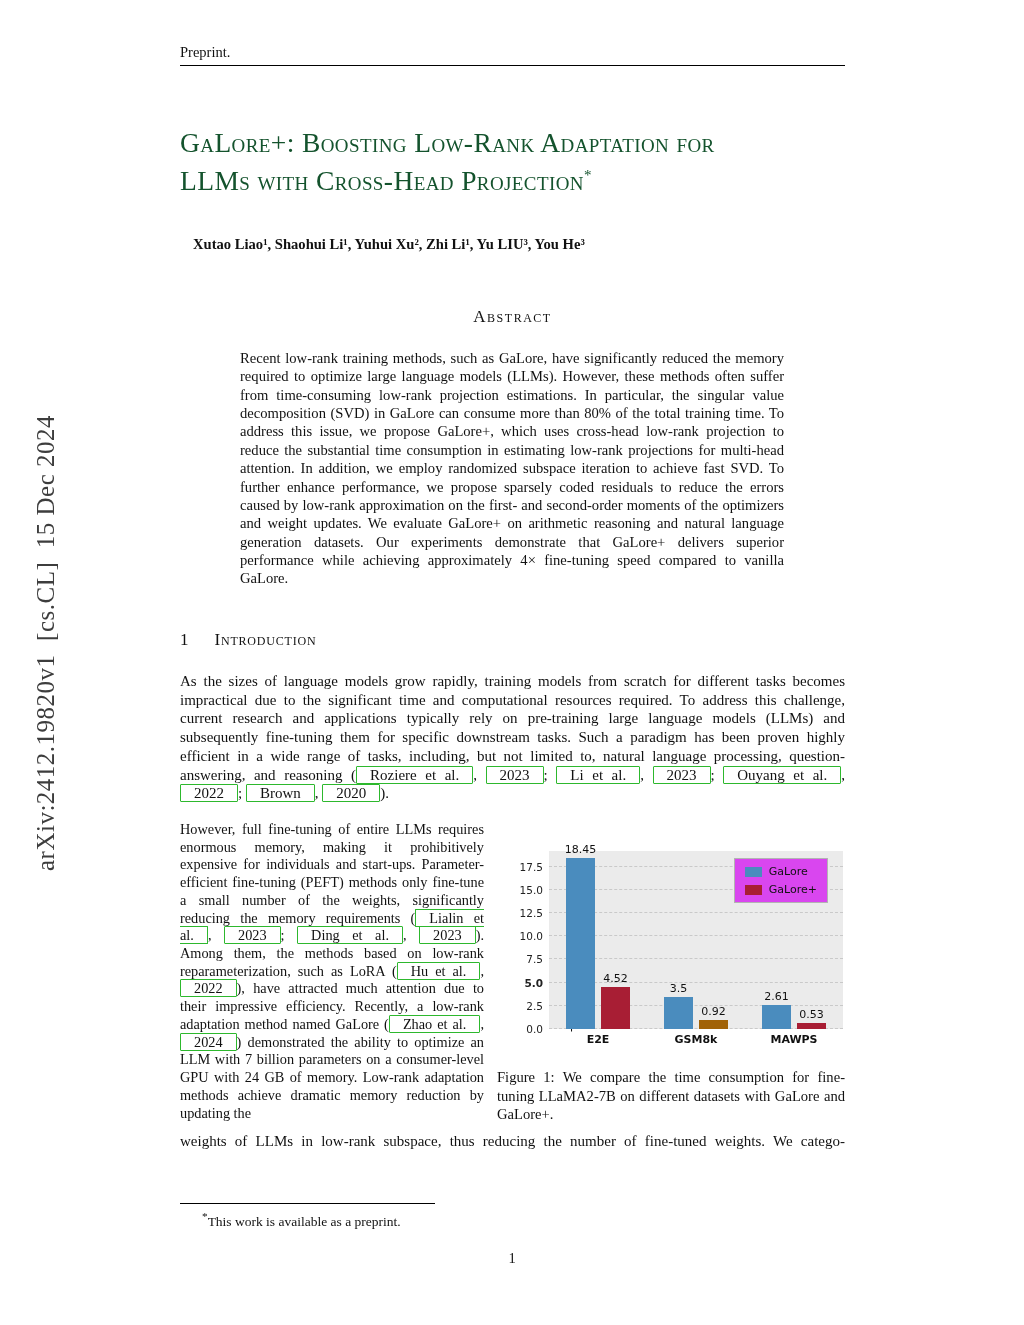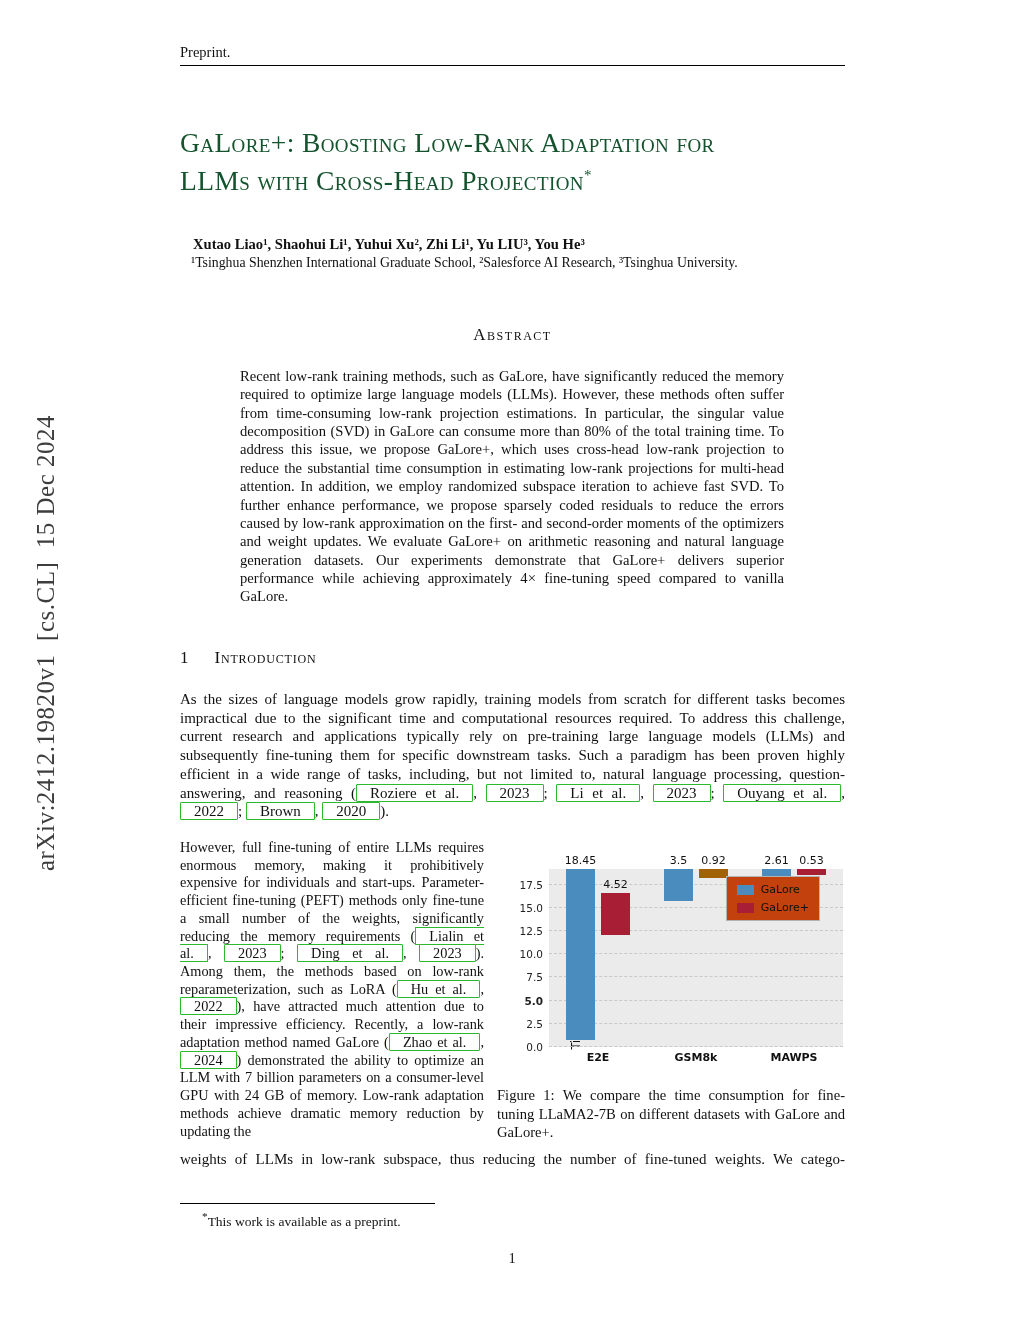--- a/index.html
+++ b/index.html
@@ -71,29 +71,29 @@
     width: 178px;
     text-align: center;
     transform: rotate(-90deg);
     font-size: 11.5px;
     color: #111;
   }
   .plot { position: relative; height: 178px; background: #ebebeb; }
   .gridline { position: absolute; left: 0; right: 0; height: 0; border-top: 1px dashed #c9c9c9; }
   .ytick { position: absolute; right: calc(100% + 6px); font-size: 10.5px; color: #222; white-space: nowrap; }
   .bar-groups { position: absolute; left: 0; right: 0; top: 0; bottom: 0; display: flex; z-index: 2; }
-  .bar-group { flex: 1; display: flex; justify-content: center; gap: 6px; }
+  .bar-group { flex: 1; display: flex; align-items: flex-end; justify-content: center; gap: 6px; }
   .bar { width: 29px; position: relative; }
   .bar-value {
     position: absolute; top: -15px; left: 50%; transform: translateX(-50%);
     font-size: 11px; color: #111; white-space: nowrap;
   }
   .legend {
-    position: absolute; top: 7px; right: 23px;
-    background: #c2410c; border: 1px solid #b3b3b3;
+    position: absolute; top: 7px; right: 15px;
+    background: #d946ef; border: 1px solid #b3b3b3;
     padding: 6px 10px; z-index: 3;
     display: flex; flex-direction: column; gap: 5px;
   }
   .legend-row { display: flex; align-items: center; gap: 7px; }
   .legend-swatch { width: 17px; height: 10px; display: inline-block; }
   .legend-label { font-size: 11px; color: #111; }
   .xticks { display: flex; margin-top: 4px; }
   .xtick { flex: 1; text-align: center; font-size: 11px; font-weight: bold; color: #111; }
   .caption {
     margin-top: 22px;
@@ -115,21 +115,20 @@
   <div class="content">
 
     <div class="header">
       <span>Preprint.</span>
     </div>
     <hr class="header-rule">
 
     <h1 class="title"><span>GaLore+: Boosting Low-Rank Adaptation for</span><br><span>LLMs with Cross-Head Projection</span><sup>*</sup></h1>
 
     <div class="authors">Xutao Liao¹, Shaohui Li¹, Yuhui Xu², Zhi Li¹, Yu LIU³, You He³</div>
-    <div class="affils">¹Tsinghua Shenzhen International Graduate School, ²Salesforce AI Research, ³Tsinghua University.</div>
 
     <div class="abs-heading">Abstract</div>
     <p class="abs-body">Recent low-rank training methods, such as GaLore, have significantly reduced the memory required to optimize large language models (LLMs). However, these methods often suffer from time-consuming low-rank projection estimations. In particular, the singular value decomposition (SVD) in GaLore can consume more than 80% of the total training time. To address this issue, we propose GaLore+, which uses cross-head low-rank projection to reduce the substantial time consumption in estimating low-rank projections for multi-head attention. In addition, we employ randomized subspace iteration to achieve fast SVD. To further enhance performance, we propose sparsely coded residuals to reduce the errors caused by low-rank approximation on the first- and second-order moments of the optimizers and weight updates. We evaluate GaLore+ on arithmetic reasoning and natural language generation datasets. Our experiments demonstrate that GaLore+ delivers superior performance while achieving approximately 4× fine-tuning speed compared to vanilla GaLore.</p>
 
     <h2 class="sec-heading"><span class="sec-num">1</span><span class="sec-name">Introduction</span></h2>
 
     <p class="body-par"><span>As the sizes of language models grow rapidly, training models from scratch for different tasks becomes impractical due to the significant time and computational resources required. To address this challenge, current research and applications typically rely on pre-training large language models (LLMs) and subsequently fine-tuning them for specific downstream tasks. Such a paradigm has been proven highly efficient in a wide range of tasks, including, but not limited to, natural language processing, question-answering, and reasoning (</span><span class="cite">Roziere et al.</span><span>, </span><span class="cite">2023</span><span>; </span><span class="cite">Li et al.</span><span>, </span><span class="cite">2023</span><span>; </span><span class="cite">Ouyang et al.</span><span>, </span><span class="cite">2022</span><span>; </span><span class="cite">Brown</span><span>, </span><span class="cite">2020</span><span>).</span></p>
 
     <div class="two-col">
       <p class="body-par left-col"><span>However, full fine-tuning of entire LLMs requires enormous memory, making it prohibitively expensive for individuals and start-ups. Parameter-efficient fine-tuning (PEFT) methods only fine-tune a small number of the weights, significantly reducing the memory requirements (</span><span class="cite">Lialin et al.</span><span>, </span><span class="cite">2023</span><span>; </span><span class="cite">Ding et al.</span><span>, </span><span class="cite">2023</span><span>). Among them, the methods based on low-rank reparameterization, such as LoRA (</span><span class="cite">Hu et al.</span><span>, </span><span class="cite">2022</span><span>), have attracted much attention due to their impressive efficiency. Recently, a low-rank adaptation method named GaLore (</span><span class="cite">Zhao et al.</span><span>, </span><span class="cite">2024</span><span>) demonstrated the ability to optimize an LLM with 7 billion parameters on a consumer-level GPU with 24 GB of memory. Low-rank adaptation methods achieve dramatic memory reduction by updating the</span></p>

